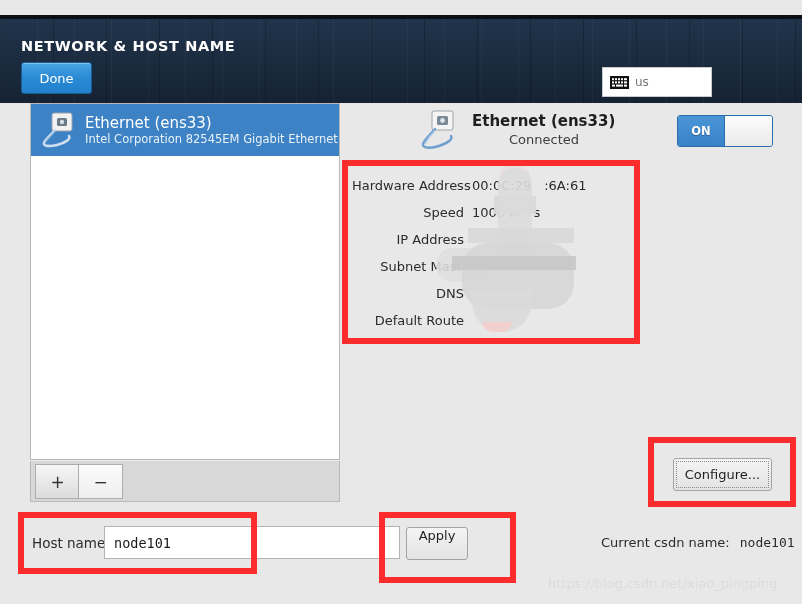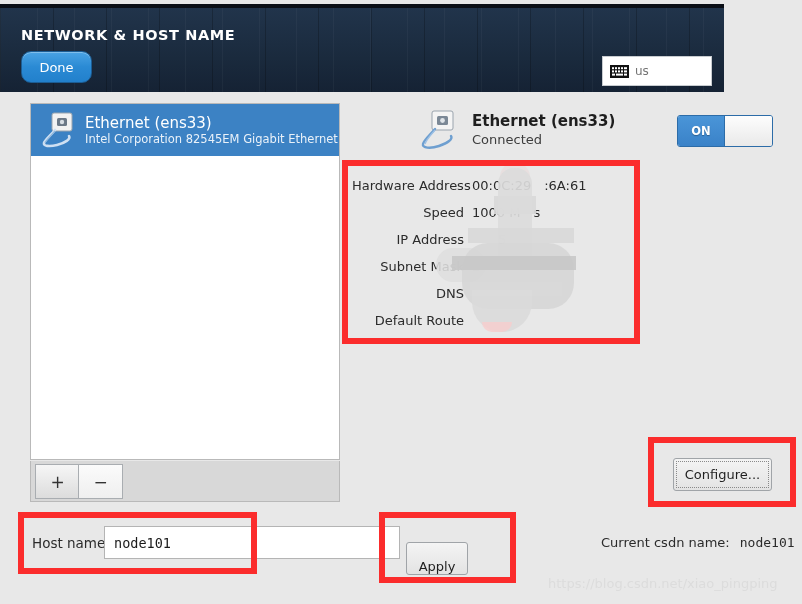--- a/index.html
+++ b/index.html
@@ -14,22 +14,22 @@
     position: relative;
     width: 802px;
     height: 604px;
     background: #e8e8e8;
     overflow: hidden;
   }
 
   
   .header {
     position: absolute;
-    left: 0; top: 4px;
-    width: 724px;
+    left: 0; top: 15px;
+    width: 802px;
     height: 88px;
     background: #1b2838;
     background-image:
       linear-gradient(90deg, rgba(255,255,255,0.035) 1px, transparent 1px),
       linear-gradient(90deg, rgba(0,0,0,0.22) 1px, transparent 1px),
       linear-gradient(180deg, #21344b 0%, #1a2a3d 60%, #152234 100%);
     background-size: 37px 100%, 53px 100%, 100% 100%;
     border-top: 4px solid #0b0f16;
     box-sizing: border-box;
   }
@@ -46,21 +46,21 @@
     right: 21px; top: 21px;
     font-size: 13.5px;
     color: #cfd6de;
     letter-spacing: 0.5px;
   }
   .done-btn {
     position: absolute;
     left: 21px; top: 43px;
     width: 69px; height: 30px;
     border: 1px solid #1c5d94;
-    border-radius: 10px;
+    border-radius: 3px;
     background: linear-gradient(180deg, #4aa3e4 0%, #2a8ad4 50%, #2280cc 100%);
     color: #ffffff;
     font-size: 13px;
     display: flex;
     align-items: center;
     justify-content: center;
     box-shadow: inset 0 1px 0 rgba(255,255,255,0.3);
     cursor: pointer;
   }
   .kbd-box {
@@ -167,20 +167,21 @@
   .detail-title {
     font-size: 15px;
     font-weight: bold;
     color: #1e1e1e;
     line-height: 19px;
   }
   .detail-status {
     font-size: 13px;
     color: #3d3d3d;
     line-height: 18px;
+    margin-left: 37px;
   }
   .toggle {
     position: absolute;
     left: 677px; top: 115px;
     width: 94px; height: 30px;
     border: 1px solid #2c6ca8;
     border-radius: 3px;
     display: flex;
     overflow: hidden;
     cursor: pointer;
@@ -327,26 +328,25 @@
     cursor: text;
   }
   .apply-btn {
     position: absolute;
     left: 406px; top: 527px;
     width: 60px; height: 31px;
     border: 1px solid #a0a4a8;
     border-radius: 3px;
     background: linear-gradient(180deg, #f4f4f4 0%, #e3e3e3 100%);
     display: flex;
-    align-items: flex-end;
+    align-items: flex-start;
     justify-content: center;
     font-size: 13px;
     color: #1f1f1f;
     cursor: pointer;
-    margin-top: 15px;
   }
   .current-host {
     position: absolute;
     left: 601px; top: 535px;
     font-size: 13px;
     color: #2b2b2b;
     white-space: nowrap;
   }
   .current-host .chv {
     font-family: "DejaVu Sans Mono", "Liberation Mono", monospace;

